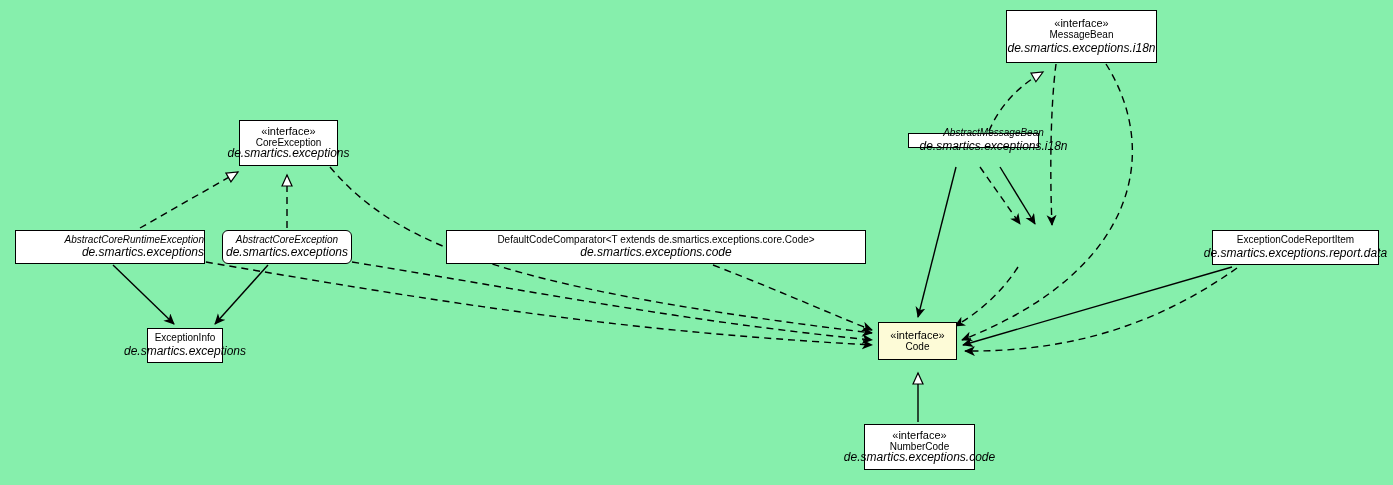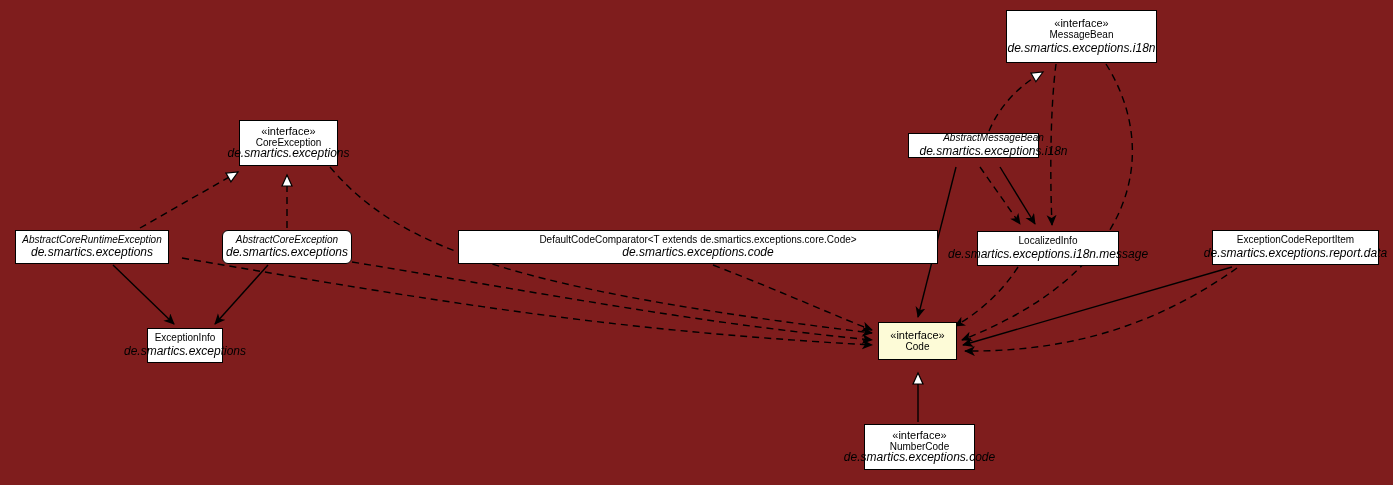--- a/index.html
+++ b/index.html
@@ -7,21 +7,21 @@
     padding: 0;
     background: #ffffff;
   }
   body {
     font-family: "Liberation Sans", sans-serif;
   }
   #diagram {
     position: relative;
     width: 1393px;
     height: 485px;
-    background: #7f1d1d;
+    background: #86efac;
     overflow: hidden;
   }
   #edges {
     position: absolute;
     left: 0;
     top: 0;
     width: 1393px;
     height: 485px;
     pointer-events: none;
   }
@@ -125,44 +125,40 @@
     <div class="nname">MessageBean</div>
     <div class="npkg">de.smartics.exceptions.i18n</div>
   </div>
 
   <div class="node" style="left:239px; top:120px; width:99px; height:46px;">
     <div class="stereo">«interface»</div>
     <div class="nname">CoreException</div>
     <div class="npkg tight">de.smartics.exceptions</div>
   </div>
 
-  <div class="node" style="left:908px; top:133px; width:131px; height:25px;padding-left:40px;">
+  <div class="node" style="left:908px; top:133px; width:131px; height:15px;padding-left:40px;">
     <div class="nname abstract">AbstractMessageBean</div>
     <div class="npkg">de.smartics.exceptions.i18n</div>
   </div>
 
-  <div class="node" style="left:15px; top:230px; width:154px; height:34px;">
+  <div class="node" style="left:15px; top:230px; width:190px; height:34px;align-items:flex-end;">
     <div class="nname abstract">AbstractCoreRuntimeException</div>
     <div class="npkg">de.smartics.exceptions</div>
   </div>
 
   <div class="node" style="left:222px; top:230px; width:130px; height:34px;border-radius:6px;">
     <div class="nname abstract">AbstractCoreException</div>
     <div class="npkg">de.smartics.exceptions</div>
   </div>
 
-  <div class="node" style="left:446px; top:230px; width:480px; height:34px;margin-left:12px;">
+  <div class="node" style="left:446px; top:230px; width:420px; height:34px;">
     <div class="nname">DefaultCodeComparator&lt;T extends de.smartics.exceptions.core.Code&gt;</div>
     <div class="npkg">de.smartics.exceptions.code</div>
   </div>
 
-  <div class="node" style="left:977px; top:231px; width:142px; height:35px;">
-    <div class="nname">LocalizedInfo</div>
-    <div class="npkg">de.smartics.exceptions.i18n.message</div>
-  </div>
 
   <div class="node" style="left:1212px; top:230px; width:167px; height:35px;">
     <div class="nname">ExceptionCodeReportItem</div>
     <div class="npkg">de.smartics.exceptions.report.data</div>
   </div>
 
   <div class="node" style="left:147px; top:328px; width:76px; height:35px;">
     <div class="nname">ExceptionInfo</div>
     <div class="npkg">de.smartics.exceptions</div>
   </div>

